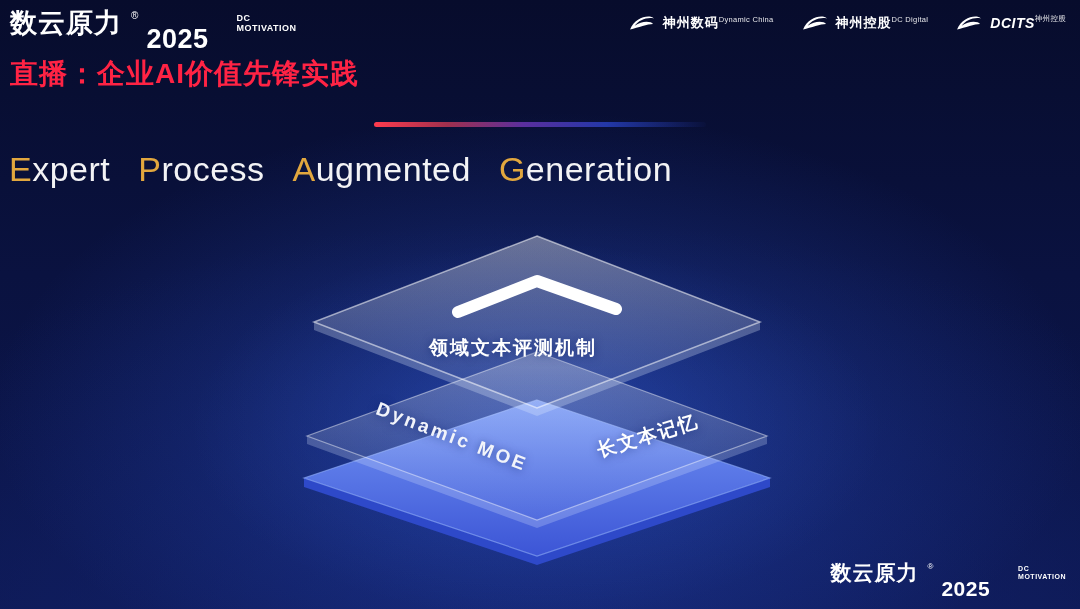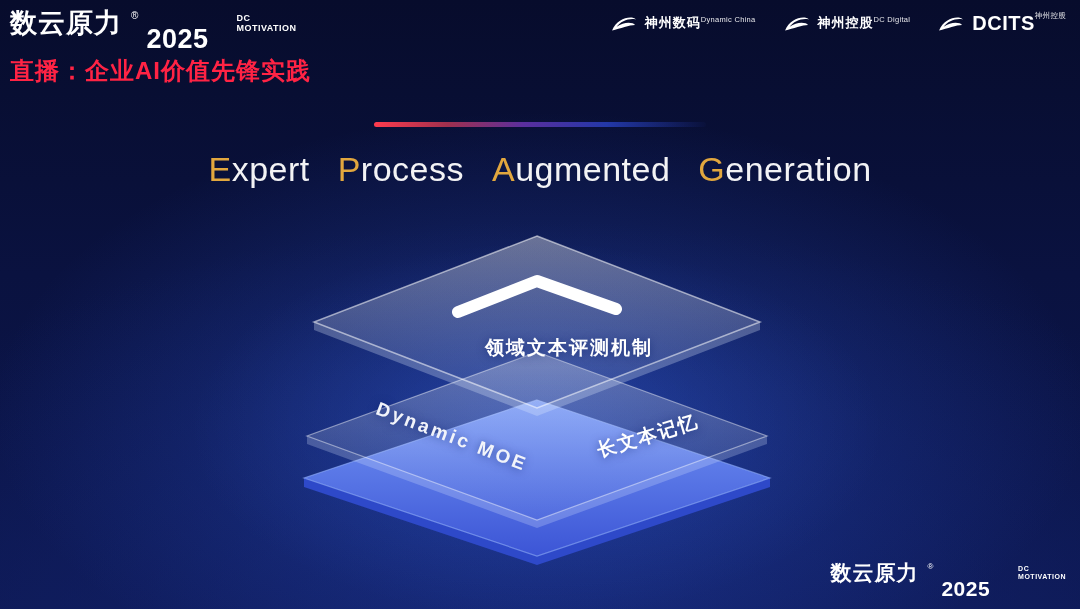--- a/index.html
+++ b/index.html
@@ -25,56 +25,56 @@
   .brand-reg{font-size:10px;margin:0 1px 0 2px;position:relative;top:1px;}
   .brand-bottom .brand-reg{font-size:8px;}
   .brand-year{font-weight:900;font-size:27px;letter-spacing:0.5px;margin-top:16px;}
   .brand-bottom .brand-year{font-size:21px;}
   .brand-stack{display:flex;flex-direction:column;margin-left:21px;margin-top:3px;}
   .brand-stack span{font-size:9px;font-weight:bold;letter-spacing:0.5px;line-height:1.15;}
   .brand-bottom .brand-stack span{font-size:7px;}
   
   .live-text{
     position:absolute;left:10px;top:55px;
-    color:#ff2344;font-size:24px;font-weight:bold;letter-spacing:1px;
+    color:#ff2344;font-size:28px;font-weight:bold;letter-spacing:1px;
   }
   
   .slide-title{
     position:absolute;left:537px;top:58px;transform:translateX(-50%);
     color:#e8a83d;font-size:27px;font-weight:bold;letter-spacing:2px;white-space:nowrap;
   }
   .divider{
     position:absolute;left:374px;top:122px;width:332px;height:5px;border-radius:3px;
     background:linear-gradient(90deg,#ff3b4e 0%,#a1304e 22%,#5a2f9e 45%,#2338a8 70%,rgba(28,52,150,0.05) 100%);
   }
   
   .title-en{
-    position:absolute;left:0;top:150px;width:1080px;text-align:center;
+    position:absolute;left:0;top:150px;width:1080px;text-align:left;
     font-size:34px;letter-spacing:0.5px;color:#f3f3f5;font-weight:500;white-space:nowrap;
   }
   .title-en .word{margin:0 9px;}
   .title-en .init{color:#e2a73e;}
   
   .stack{position:absolute;left:0;top:0;pointer-events:none;}
   
   .label{
     position:absolute;transform:translate(-50%,-50%);
     font-weight:bold;font-size:19px;letter-spacing:2px;color:#ffffff;white-space:nowrap;
     text-shadow:0 1px 8px rgba(5,25,100,0.55);
   }
-  .label-top{left:569px;top:348px;}
+  .label-top{left:513px;top:348px;}
   .label-dyn{left:452px;top:437px;transform:translate(-50%,-50%) rotate(21deg);font-weight:600;letter-spacing:3px;color:#f2f4fa;}
   .label-long{left:648px;top:436px;transform:translate(-50%,-50%) rotate(-17deg);}
   .label-bottom{left:537px;top:521px;}
   
   .logo-row{position:absolute;right:14px;top:12px;display:flex;gap:26px;align-items:center;}
   .logo{display:flex;align-items:center;gap:6px;}
   .logo-text{display:flex;line-height:1.15;text-align:center;}
   .logo-line1{font-size:13px;font-weight:bold;letter-spacing:1px;}
-  .logo-dcits .logo-line1{font-size:20px;letter-spacing:0.5px;}
+  .logo-dcits .logo-line1{font-style:italic;font-size:14px;letter-spacing:0.5px;}
   .logo-line2{font-size:7.5px;opacity:0.9;letter-spacing:0.3px;}
   .swoosh{display:block;}
 </style>
 </head>
 <body>
 
 <div class="page">
 
   <div class="glow"></div>
 

